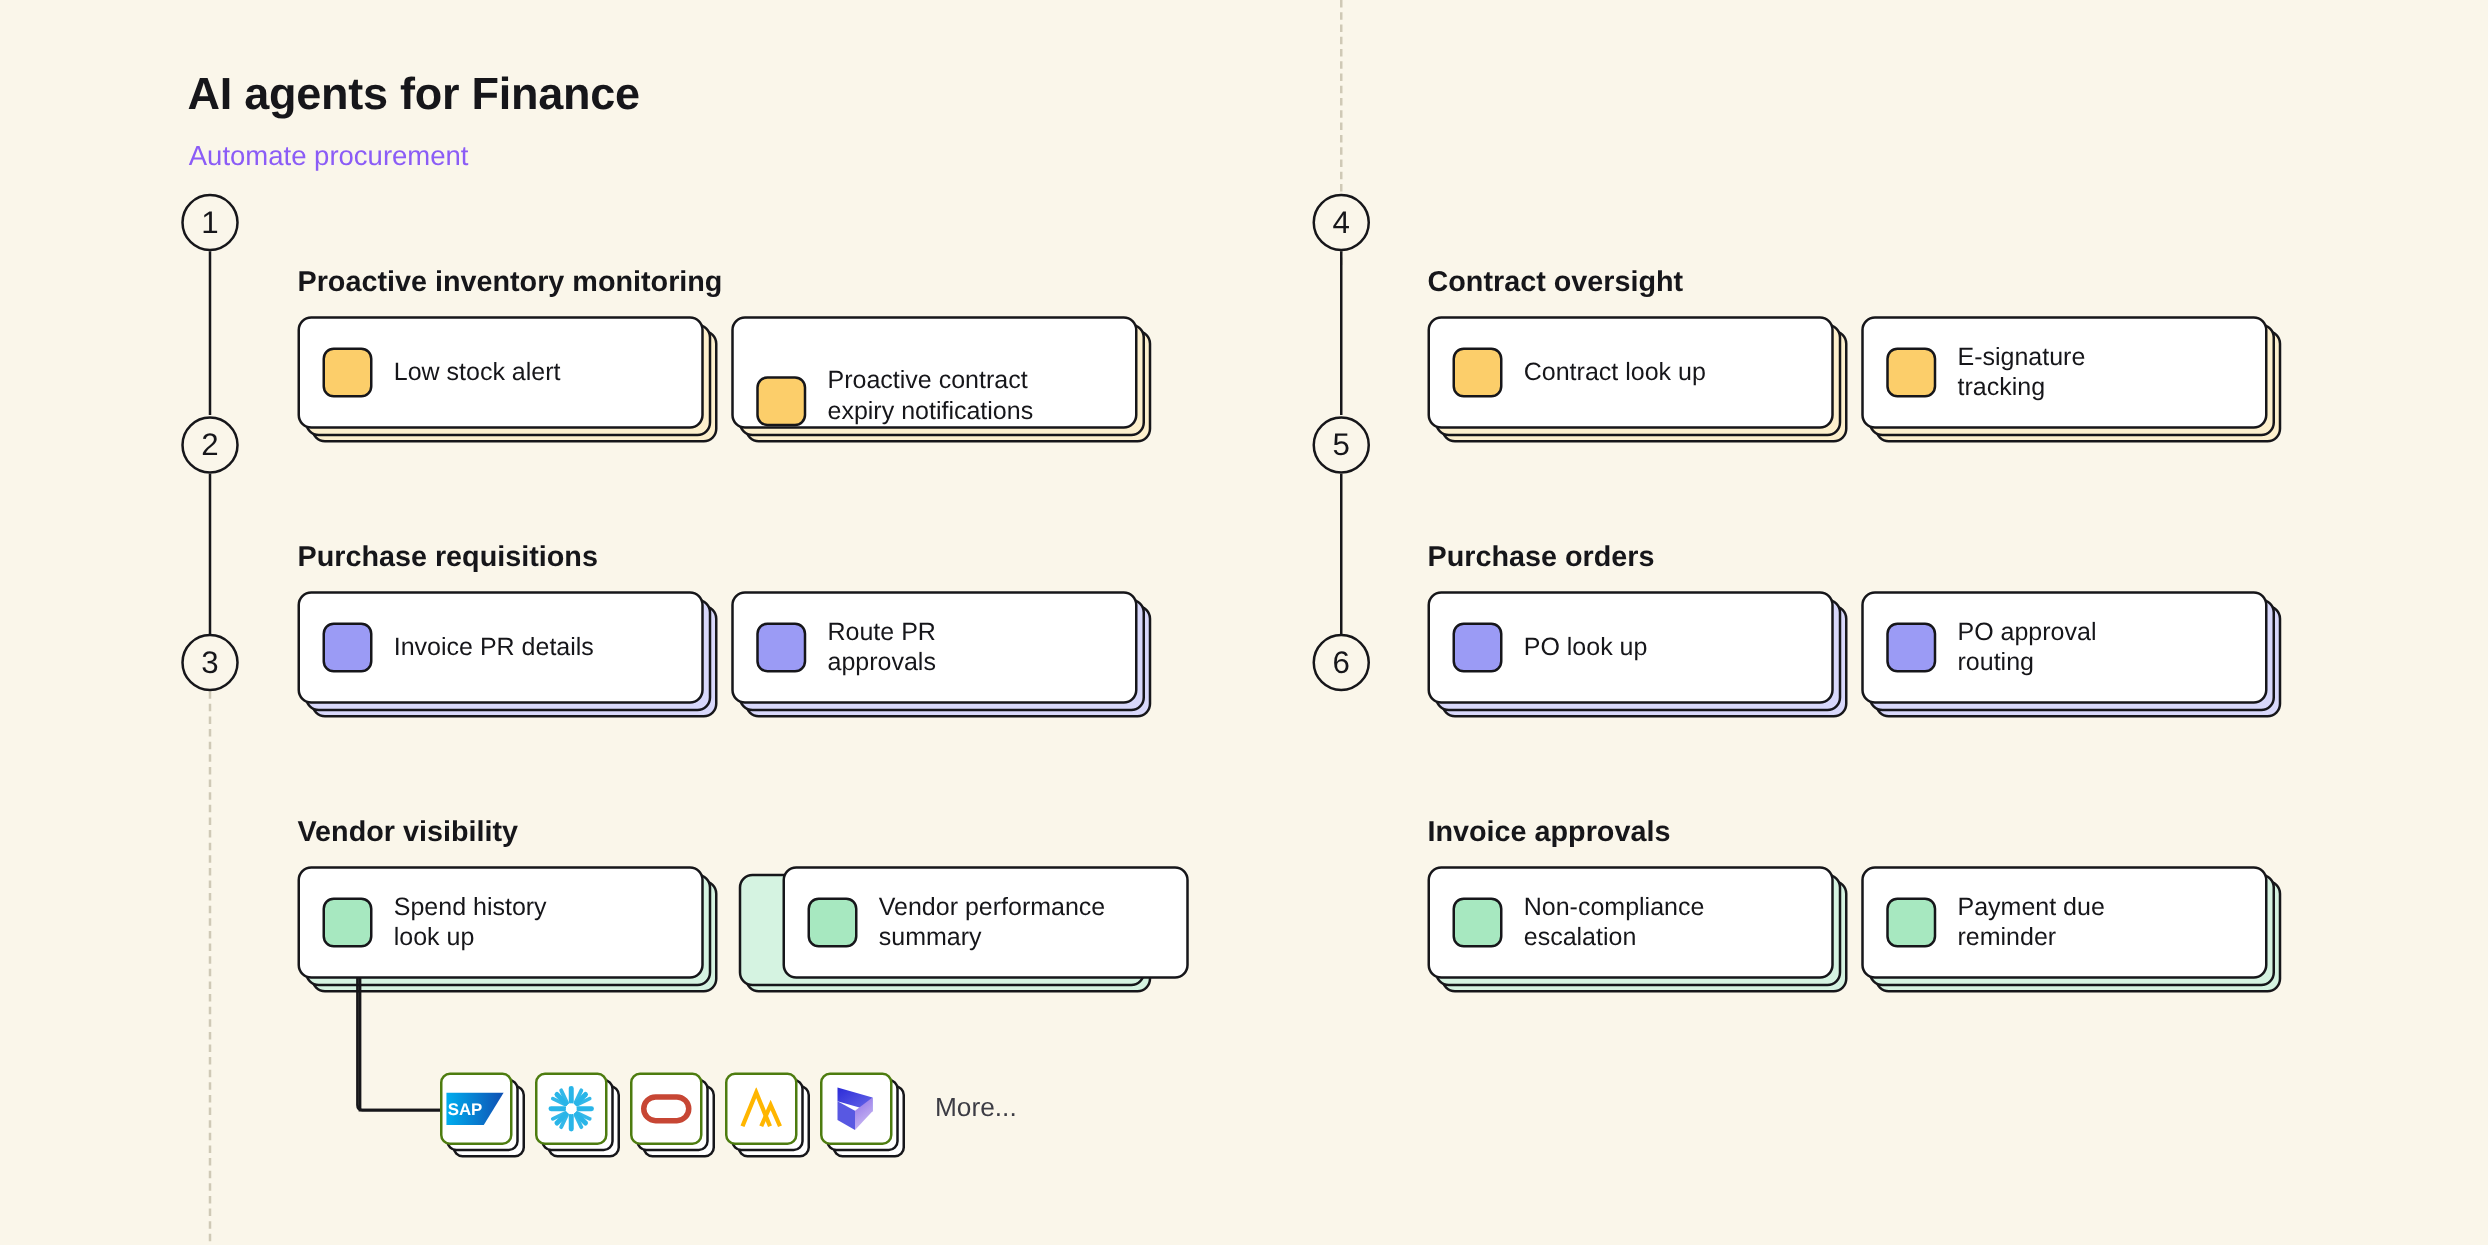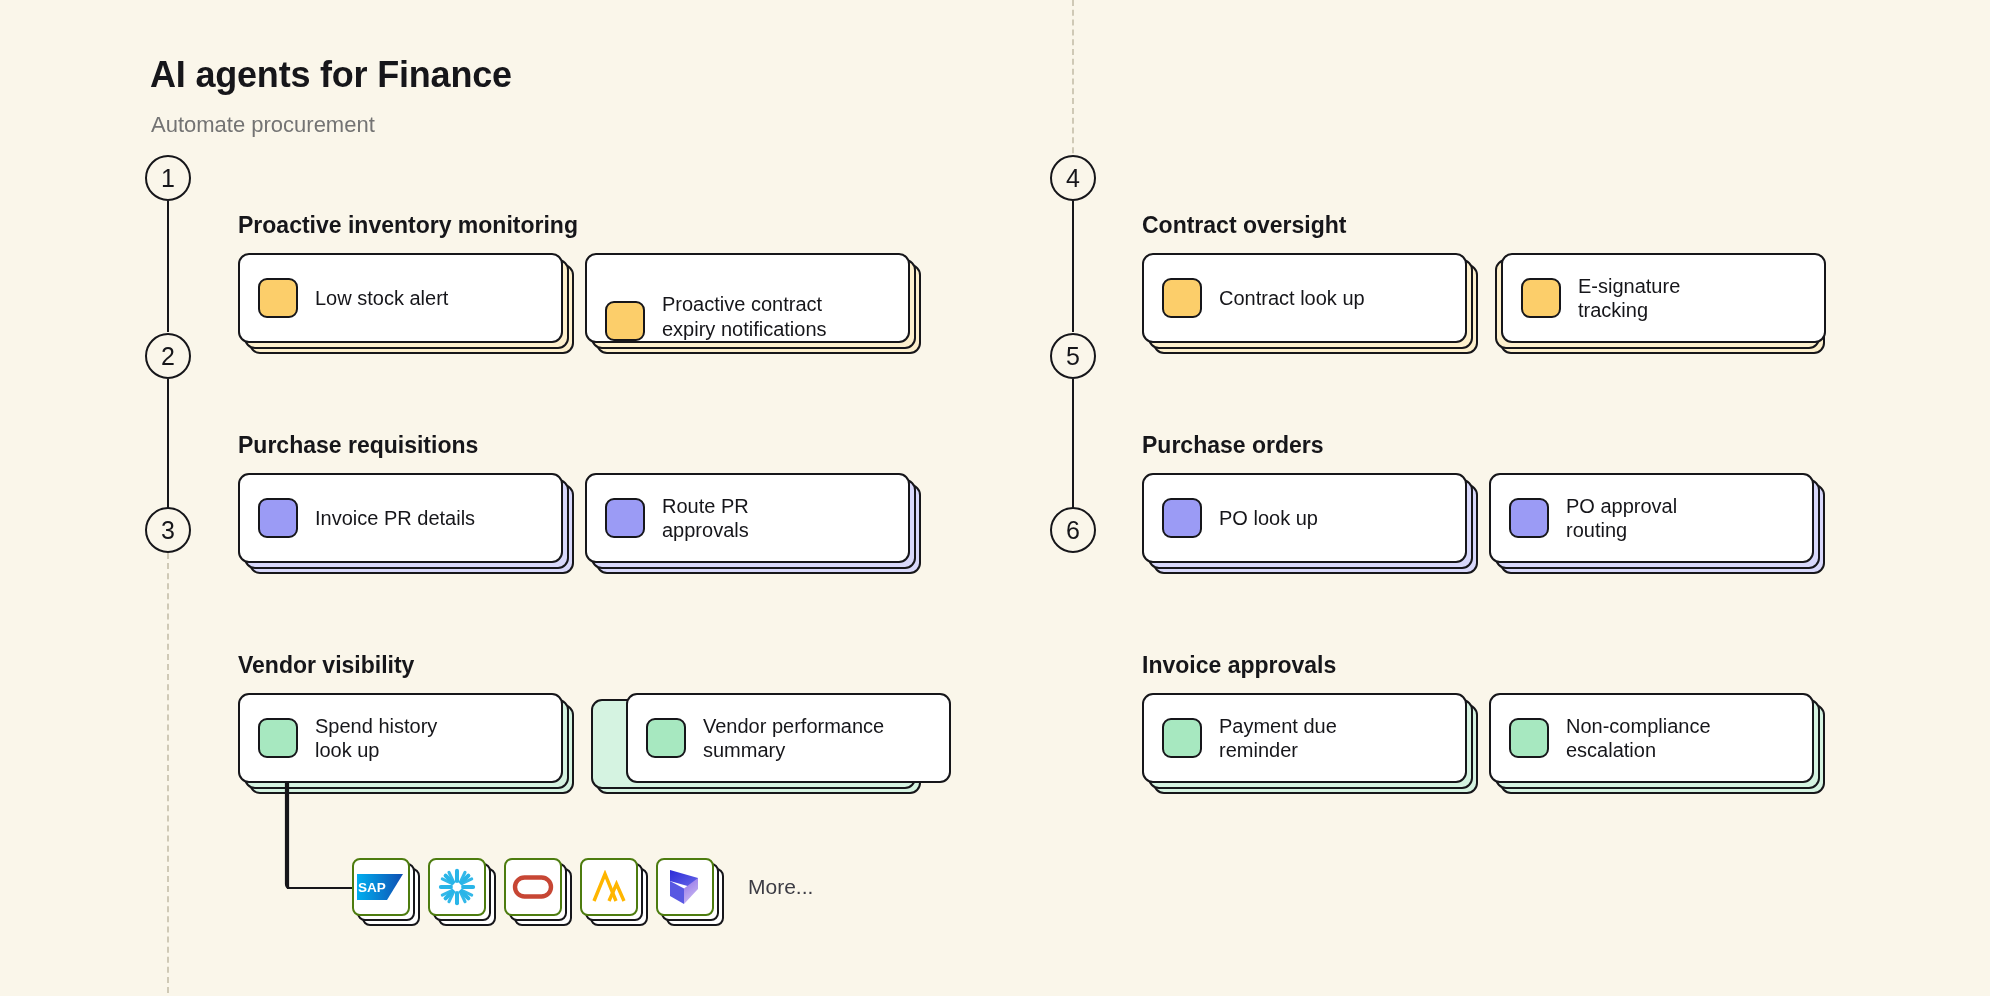--- a/index.html
+++ b/index.html
@@ -13,21 +13,21 @@
   #canvas { position: relative; width: 1990px; height: 996px; background: #faf6ea; }
 
   
   .page-title {
     position: absolute; left: 150px; top: 54px;
     font-size: 36px; font-weight: 700; color: #16161a;
     letter-spacing: -0.2px; white-space: nowrap;
   }
   .page-subtitle {
     position: absolute; left: 151px; top: 112px;
-    font-size: 22px; font-weight: 400; color: #737373; white-space: nowrap;
+    font-size: 22px; font-weight: 400; color: #8b5cf6; white-space: nowrap;
   }
 
   
   .center-divider {
     position: absolute; left: 1072px; top: 0px; width: 0;
     height: 212px;
     border-left: 2px dashed #cfc9b6;
   }
   .rail-solid {
     position: absolute; width: 0; border-left: 2.5px solid #16161a;
@@ -215,21 +215,21 @@
         <div class="layer l2"></div>
         <div class="layer l1"></div>
         <div class="card-face" style="width:325px; height:90px;">
           <div class="swatch" style="background:#fcce6a;"></div>
           <div class="card-label">Contract look up</div>
         </div>
       </div>
       <div class="card-stack t-yellow" style="width:325px; height:90px;">
         <div class="layer l2"></div>
         <div class="layer l1"></div>
-        <div class="card-face" style="width:325px; height:90px;margin-left:12px;">
+        <div class="card-face" style="width:325px; height:90px;">
           <div class="swatch" style="background:#fcce6a;"></div>
           <div class="card-label">E-signature<br>tracking</div>
         </div>
       </div>
     </div>
   </div>
 
   <div class="section" style="left:1142px; top:432px;">
     <div class="section-title">Purchase orders</div>
     <div class="card-row">
@@ -253,29 +253,29 @@
   </div>
 
   <div class="section" style="left:1142px; top:652px;">
     <div class="section-title">Invoice approvals</div>
     <div class="card-row">
       <div class="card-stack t-green" style="width:325px; height:90px;">
         <div class="layer l2"></div>
         <div class="layer l1"></div>
         <div class="card-face" style="width:325px; height:90px;">
           <div class="swatch" style="background:#a7e8c0;"></div>
+          <div class="card-label">Non-compliance<br>escalation</div>
+        </div>
+      </div>
+      <div class="card-stack t-green" style="width:325px; height:90px;">
+        <div class="layer l2"></div>
+        <div class="layer l1"></div>
+        <div class="card-face" style="width:325px; height:90px;">
+          <div class="swatch" style="background:#a7e8c0;"></div>
           <div class="card-label">Payment due<br>reminder</div>
-        </div>
-      </div>
-      <div class="card-stack t-green" style="width:325px; height:90px;">
-        <div class="layer l2"></div>
-        <div class="layer l1"></div>
-        <div class="card-face" style="width:325px; height:90px;">
-          <div class="swatch" style="background:#a7e8c0;"></div>
-          <div class="card-label">Non-compliance<br>escalation</div>
         </div>
       </div>
     </div>
   </div>
 
   <div class="logo-strip" style="left:352px; top:858px;">
 
     <div class="logo-stack">
       <div class="llayer l2"></div>
       <div class="llayer l1"></div>

